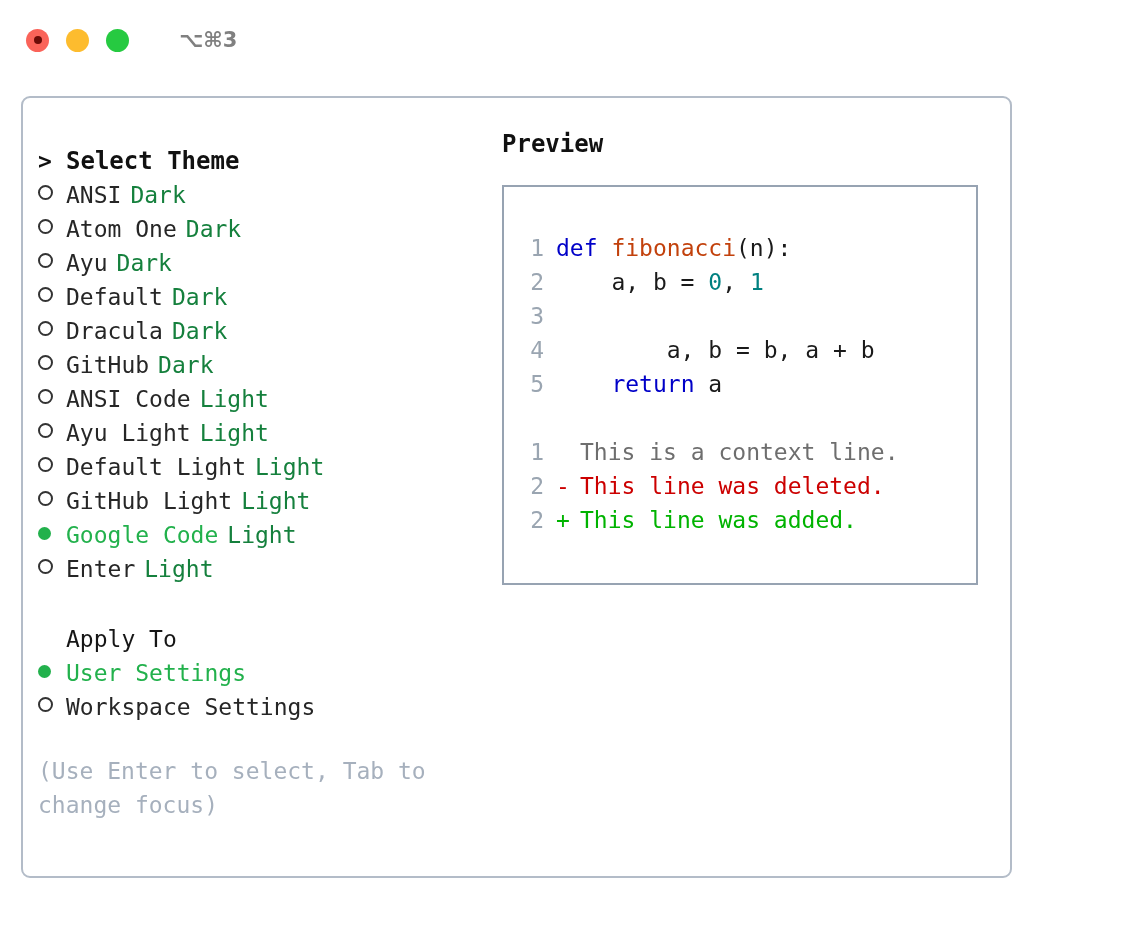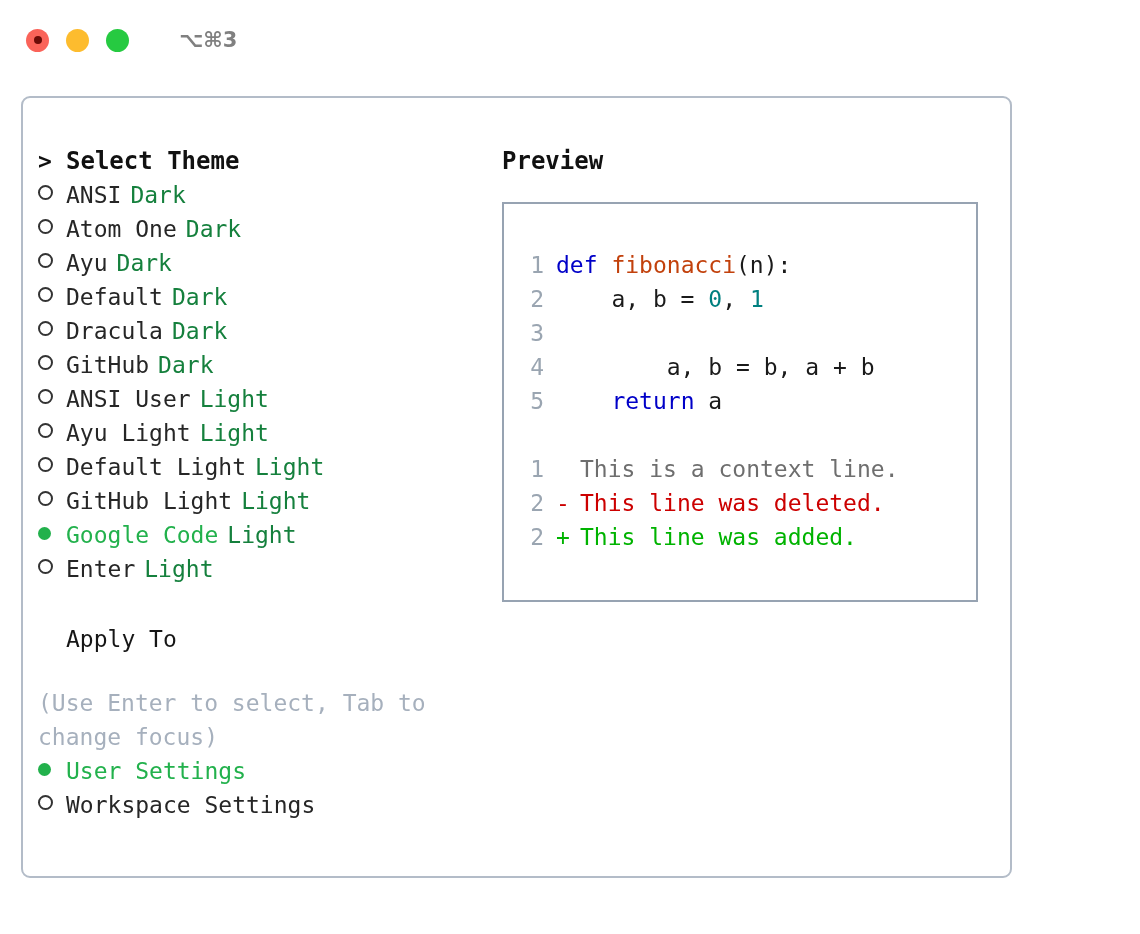--- a/index.html
+++ b/index.html
@@ -163,21 +163,21 @@
     font-size: 23px;
     line-height: 34px;
     width: 420px;
     white-space: normal;
   }
 
   
   #preview-column {
     position: absolute;
     left: 479px;
-    top: 46px;
+    top: 29px;
     width: 490px;
   }
   #preview-header {
     font-size: 24px;
     font-weight: bold;
     color: #111111;
     line-height: 34px;
     height: 34px;
   }
   #preview-box {
@@ -250,41 +250,41 @@
           <span id="list-header">Select Theme</span>
         </div>
 
         <div id="theme-items">
             <div class="line"><span class="marker"><span class="bullet-ring"></span></span><span class="theme-name">ANSI</span><span class="theme-variant">Dark</span></div>
             <div class="line"><span class="marker"><span class="bullet-ring"></span></span><span class="theme-name">Atom One</span><span class="theme-variant">Dark</span></div>
             <div class="line"><span class="marker"><span class="bullet-ring"></span></span><span class="theme-name">Ayu</span><span class="theme-variant">Dark</span></div>
             <div class="line"><span class="marker"><span class="bullet-ring"></span></span><span class="theme-name">Default</span><span class="theme-variant">Dark</span></div>
             <div class="line"><span class="marker"><span class="bullet-ring"></span></span><span class="theme-name">Dracula</span><span class="theme-variant">Dark</span></div>
             <div class="line"><span class="marker"><span class="bullet-ring"></span></span><span class="theme-name">GitHub</span><span class="theme-variant">Dark</span></div>
-            <div class="line"><span class="marker"><span class="bullet-ring"></span></span><span class="theme-name">ANSI User</span><span class="theme-variant">Light</span></div>
+            <div class="line"><span class="marker"><span class="bullet-ring"></span></span><span class="theme-name">ANSI Code</span><span class="theme-variant">Light</span></div>
             <div class="line"><span class="marker"><span class="bullet-ring"></span></span><span class="theme-name">Ayu Light</span><span class="theme-variant">Light</span></div>
             <div class="line"><span class="marker"><span class="bullet-ring"></span></span><span class="theme-name">Default Light</span><span class="theme-variant">Light</span></div>
             <div class="line"><span class="marker"><span class="bullet-ring"></span></span><span class="theme-name">GitHub Light</span><span class="theme-variant">Light</span></div>
             <div class="line"><span class="marker"><span class="bullet-dot"></span></span><span class="theme-name is-selected">Google Code</span><span class="theme-variant">Light</span></div>
             <div class="line"><span class="marker"><span class="bullet-ring"></span></span><span class="theme-name">Enter</span><span class="theme-variant">Light</span></div>
           </div>
 
         <div class="section-gap"></div>
 
         <div class="line">
           <span class="marker"></span>
           <span id="apply-to-header">Apply To</span>
         </div>
 
-        <div id="hint-block">(Use Enter to select, Tab to change focus)</div>
-
         <div id="apply-items">
             <div class="line"><span class="marker"><span class="bullet-dot"></span></span><span class="apply-name is-selected">User Settings</span></div>
             <div class="line"><span class="marker"><span class="bullet-ring"></span></span><span class="apply-name">Workspace Settings</span></div>
           </div>
+
+        <div id="hint-block">(Use Enter to select, Tab to change focus)</div>
       </div>
 
       <div id="preview-column">
         <div id="preview-header">Preview</div>
 
         <div id="preview-box">
           <div id="code-area">
             <div id="code-lines">
                 <div class="code-line"><span class="lineno">1</span><span class="code-text"><span class="tok-kw">def </span><span class="tok-fn">fibonacci</span><span class="tok-plain">(n):</span></span></div>
                 <div class="code-line"><span class="lineno">2</span><span class="code-text"><span class="tok-plain">    a, b = </span><span class="tok-num">0</span><span class="tok-plain">, </span><span class="tok-num">1</span></span></div>

